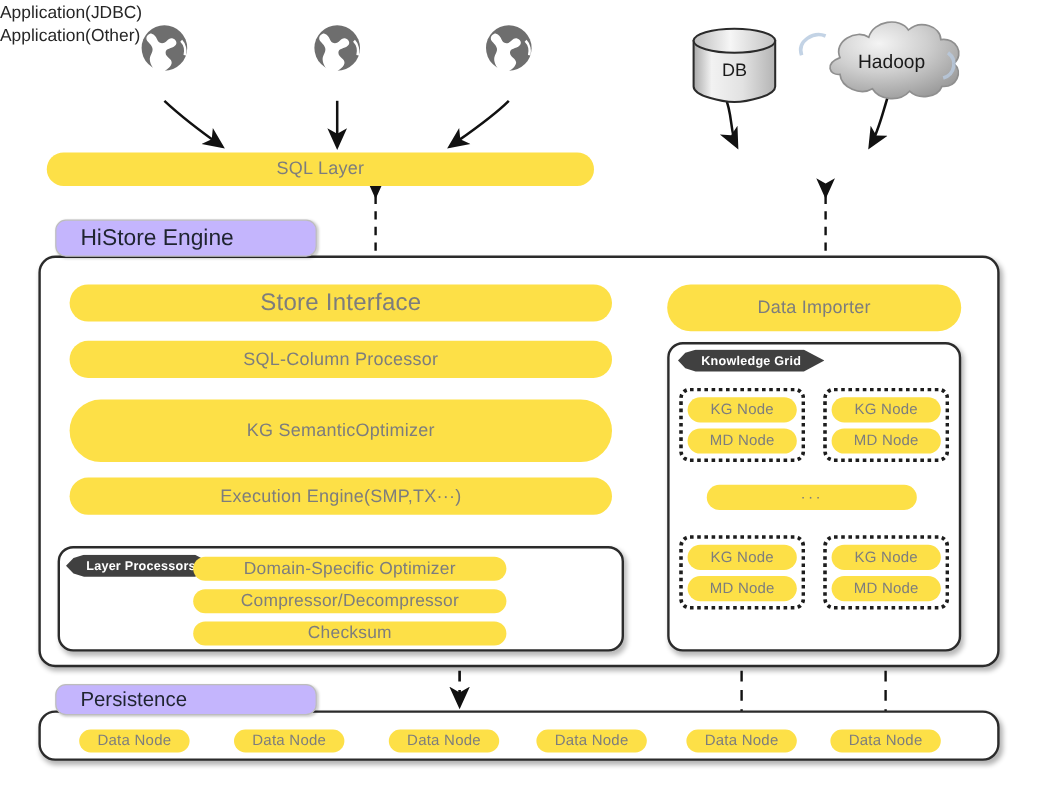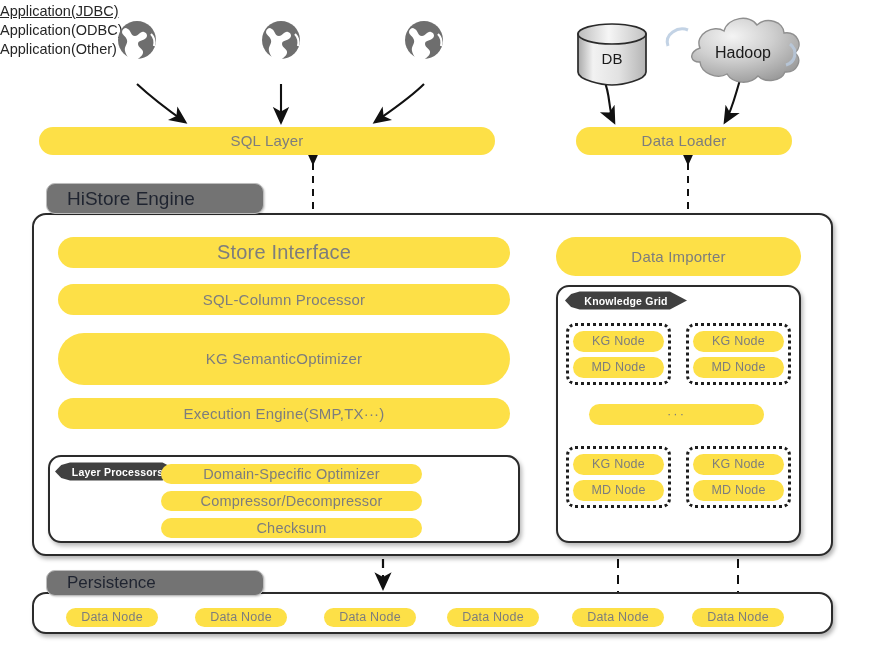--- a/index.html
+++ b/index.html
@@ -47,21 +47,21 @@
     position:absolute;
     border:3px dotted #1d1d1d;
     border-radius:9px;
     background:#ffffff;
     box-sizing:border-box;
   }
 
   
   .title-tab{
     position:absolute;
-    background:#737373;
+    background:#c4b5fd;
     border:1px solid #bdbdbd;
     border-radius:9px;
     display:flex;align-items:center;
     padding-left:20px;
     color:#1f2430;
     box-sizing:border-box;
     box-shadow:1px 1px 2px rgba(0,0,0,.18);
   }
 
   
@@ -179,29 +179,27 @@
     </g>
     <g>
       <circle cx="424" cy="40" r="19" fill="#6e6e6e"></circle>
       <path d="M413,28 c6,2 4,8 9,8 c4,0 5,-5 9,-4 c3,1 4,4 2,6 c-3,3 -8,2 -8,6
                c0,4 6,5 5,9 c-1,4 -6,6 -9,9 c-4,-2 -8,-6 -9,-11 c-1,-5 3,-7 2,-11
                c-1,-4 -5,-5 -5,-8 c0,-2 2,-4 4,-4 Z" fill="#ffffff"></path>
       <path d="M438,34 c3,3 4,8 3,12" fill="none" stroke="#ffffff" stroke-width="2.2"></path>
     </g>
   </svg>
 
-  <div class="app-label" style="left:72px;top:62px;text-decoration:underline;">Application(JDBC)</div>
-  <div class="app-label" style="left:215px;top:62px;">Application(ODBC)</div>
+  <div class="app-label" style="left:72px;top:62px;">Application(JDBC)</div>
   <div class="app-label" style="left:360px;top:62px;">Application(Other)</div>
 
   <div style="position:absolute;left:578px;top:50px;width:68px;text-align:center;font-size:15px;color:#1a1a1a;">DB</div>
   <div style="position:absolute;left:688px;top:44px;width:110px;text-align:center;font-size:16px;color:#1a1a1a;">Hadoop</div>
 
   <div class="pill" style="left:39px;top:127px;width:456px;height:28px;font-size:15px;">SQL Layer</div>
-  <div class="pill" style="left:576px;top:127px;width:216px;height:28px;font-size:15px;">Data Loader</div>
 
   <div class="container-box" style="left:32px;top:213px;width:801px;height:343px;"></div>
 
   <div class="title-tab" style="left:46px;top:183px;width:218px;height:31px;font-size:19px;">HiStore Engine</div>
 
   <div class="pill" style="left:58px;top:237px;width:452px;height:31px;font-size:20px;">Store Interface</div>
 
   <div class="pill" style="left:58px;top:284px;width:452px;height:31px;font-size:15px;">SQL-Column Processor</div>
 
   <div class="pill" style="left:58px;top:333px;width:452px;height:52px;font-size:15px;flex-direction:row;">

